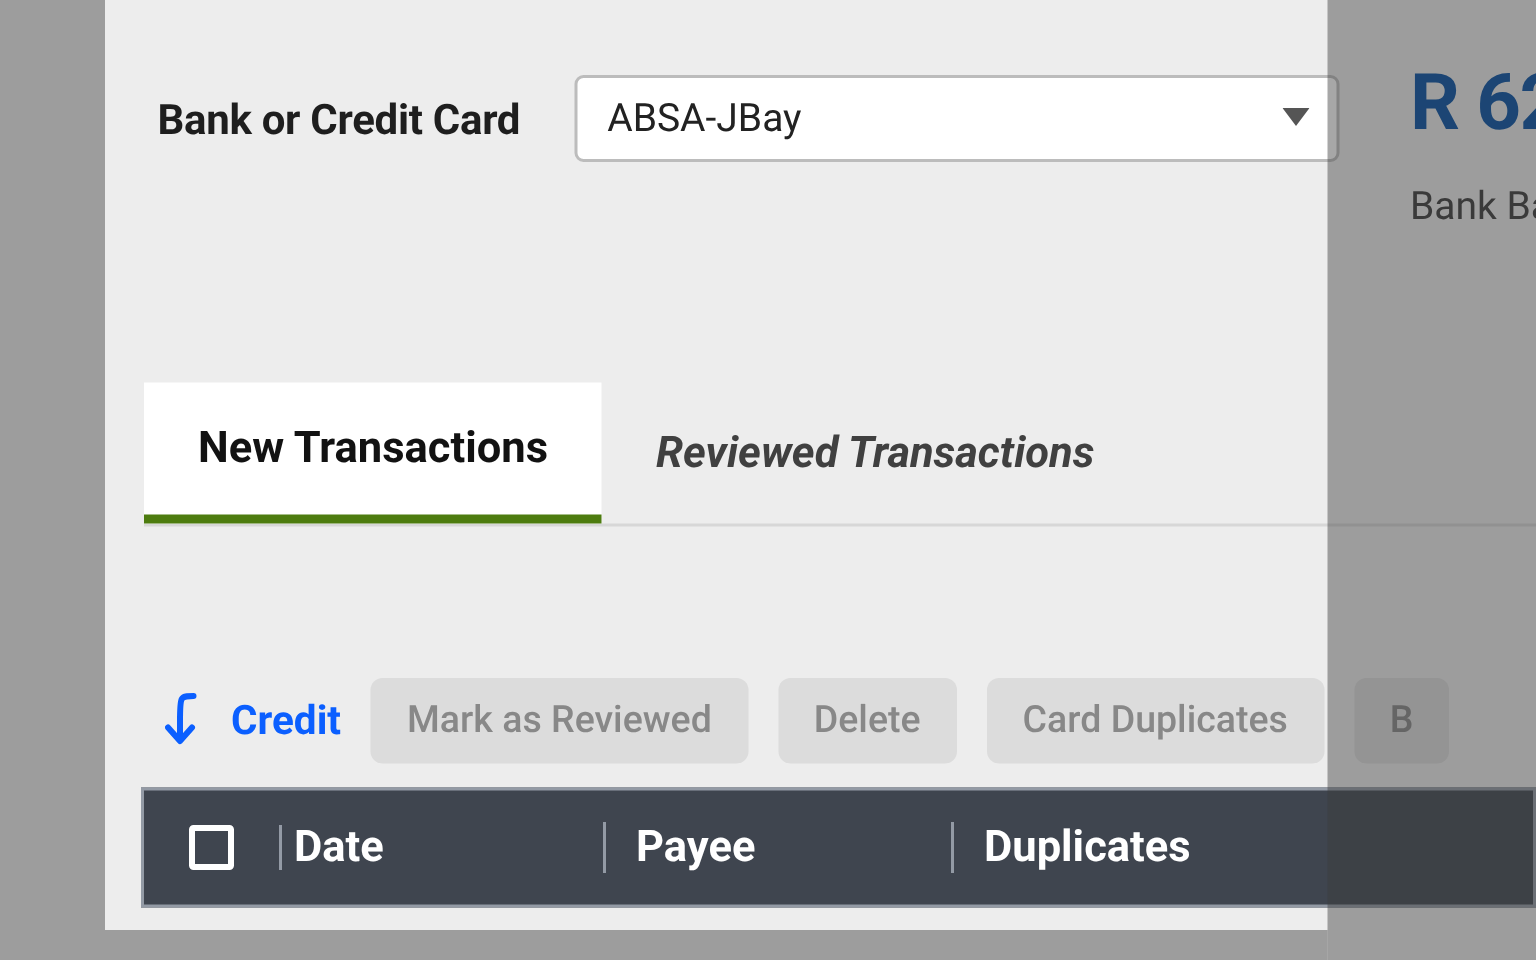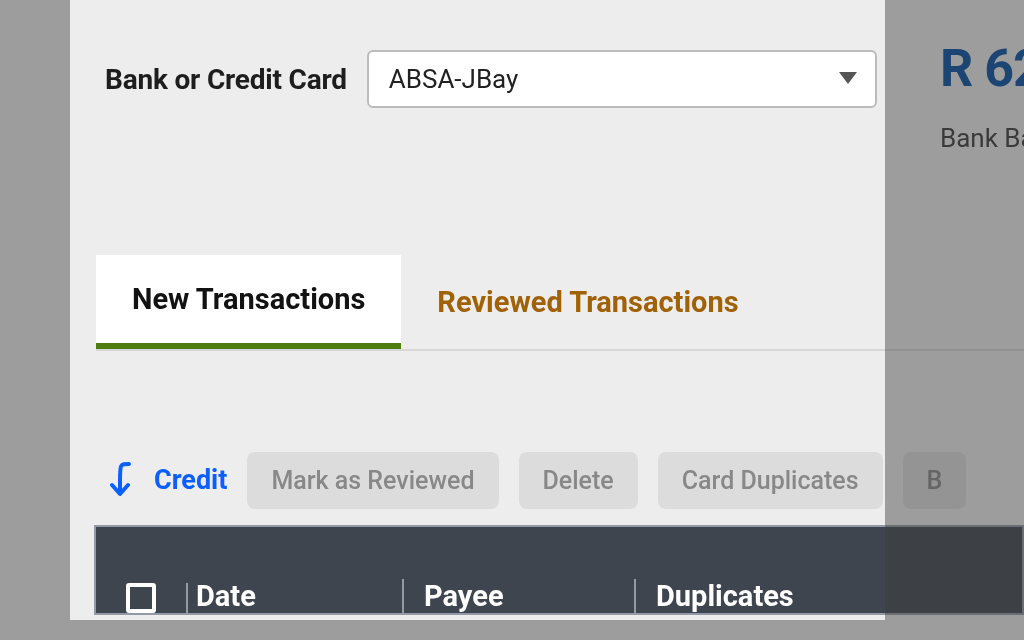--- a/index.html
+++ b/index.html
@@ -2,46 +2,46 @@
 <html><head>
 <meta charset="utf-8">
 <style>
   * { box-sizing: border-box; margin: 0; padding: 0; }
   html, body { width: 1024px; height: 640px; overflow: hidden; font-family: -apple-system, BlinkMacSystemFont, "Segoe UI", Roboto, Helvetica, Arial, sans-serif; }
   body { background: #ededed; position: relative; }
 
   .stage { position: absolute; inset: 0; background: #ededed; }
 
   
-  .account-row { display: flex; align-items: center; gap: 20px; padding: 50px 0 0 105px; }
+  .account-row { display: flex; align-items: center; gap: 36px; padding: 50px 0 0 105px; }
   .account-label { font-size: 28px; font-weight: 700; color: #1e1e1e; letter-spacing: -0.2px; }
   .account-select { position: relative; width: 510px; height: 58px; background: #fff; border: 2px solid #bcbcbc; border-radius: 6px; display: flex; align-items: center; padding: 0 20px; cursor: pointer; }
   .account-select .value { font-size: 26px; color: #222; }
   .account-select .caret { position: absolute; right: 18px; top: 50%; transform: translateY(-50%); color: #555; }
   .account-select .caret svg { display:block; }
 
   
   .balance-block { position: absolute; top: 38px; left: 940px; }
   .balance-amount { font-size: 52px; font-weight: 700; color: #034ea2; letter-spacing: -1px; white-space: nowrap; }
   .balance-caption { font-size: 26px; color: #3a3a3a; margin-top: 24px; white-space: nowrap; }
 
   
   .tabs { position: absolute; top: 255px; left: 96px; right: 0; height: 96px; border-bottom: 2px solid #d7d7d7; display: flex; align-items: stretch; }
   .tab { display: flex; align-items: center; justify-content: center; padding: 0 36px; font-size: 29px; font-weight: 700; color: #333; cursor: pointer; }
   .tab.active { background: #fff; color: #121212; border-bottom: 6px solid #4d7c0f; }
-  .tab.inactive { color: #a16207; }
+  .tab.inactive { color: #404040; font-style: italic; }
 
   
   .actions-row { position: absolute; top: 450px; left: 110px; right: 0; height: 60px; display: flex; align-items: center; gap: 20px; }
   .actions-trigger { display: flex; align-items: center; gap: 14px; color: #0b5fff; font-size: 27px; font-weight: 700; cursor: pointer; }
   .actions-trigger svg { display:block; }
   .soft-btn { background: #dcdcdc; color: #888; font-size: 25px; font-weight: 500; padding: 14px 24px; border-radius: 8px; cursor: default; white-space: nowrap; }
 
   
-  .table-head { position: absolute; top: 525px; left: 94px; right: 0; height: 90px; background: #3f454f; display: flex; align-items: flex-end; border: 2px solid #939aa5; }
+  .table-head { position: absolute; top: 525px; left: 94px; right: 0; height: 80px; background: #3f454f; display: flex; align-items: center; border: 2px solid #939aa5; }
   .th { display: flex; align-items: center; color: #fff; font-size: 29px; font-weight: 700; border-right: 2px solid #939aa5; }
   .th.checkbox-col { width: 92px; justify-content: center; }
   .th.date-col { width: 216px; padding-left: 8px; }
   .th.payee-col { width: 232px; padding-left: 20px; }
   .th.desc-col { flex: 1; padding-left: 20px; border-right: none; }
   .checkbox-box { width: 30px; height: 30px; border: 4px solid #fff; border-radius: 3px; }
 
   
   .dim { position: absolute; inset: 0; pointer-events: none; }
   .dim .shade { position: absolute; background: rgba(60,60,60,0.45); }

